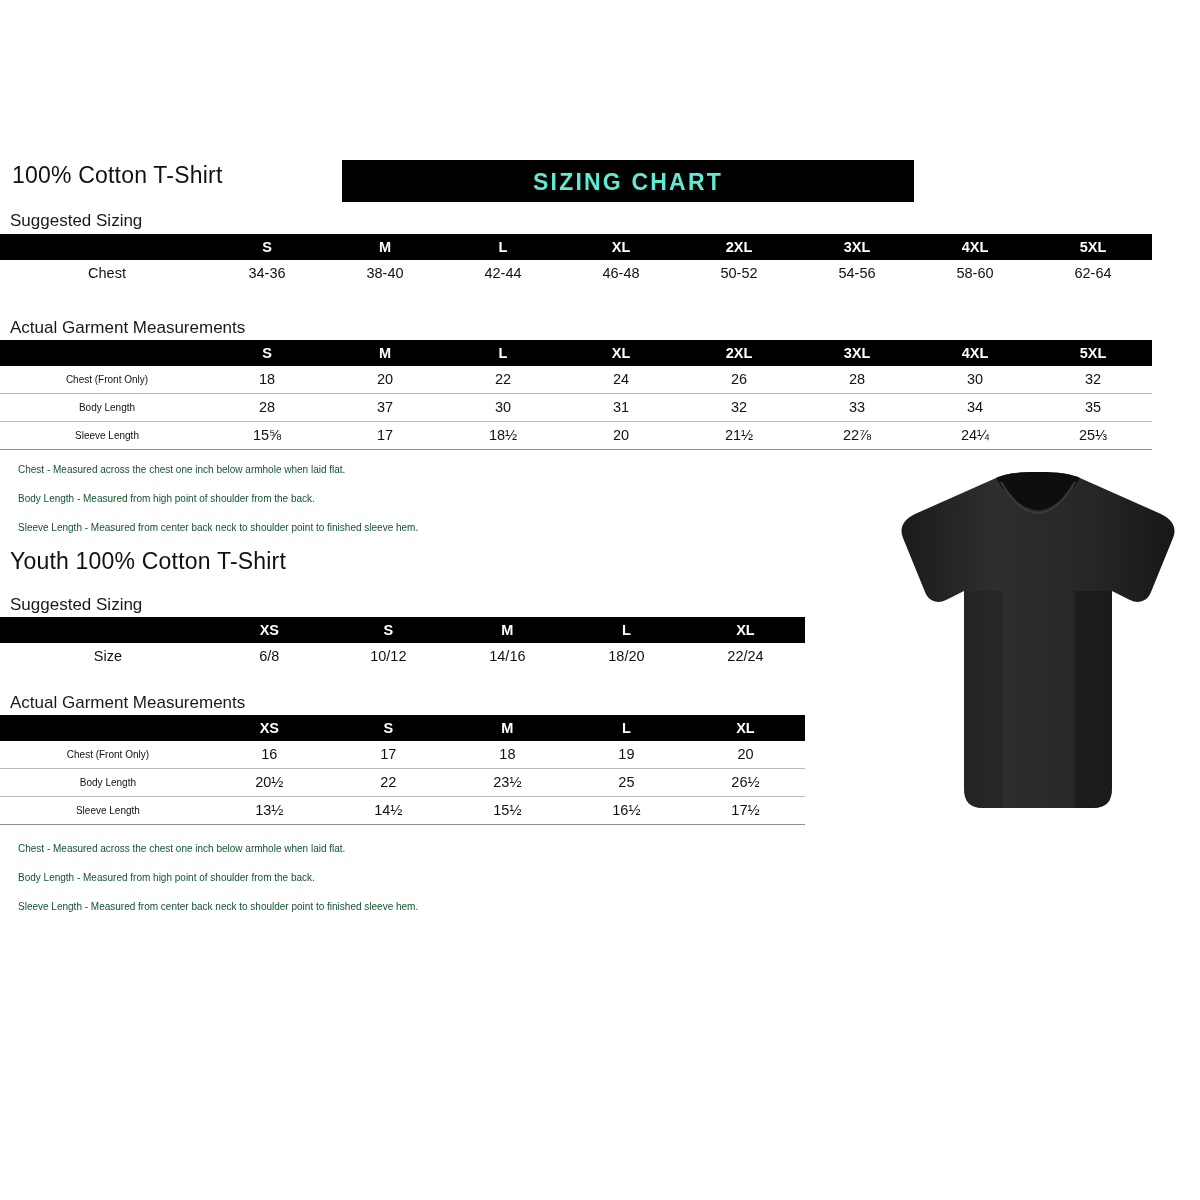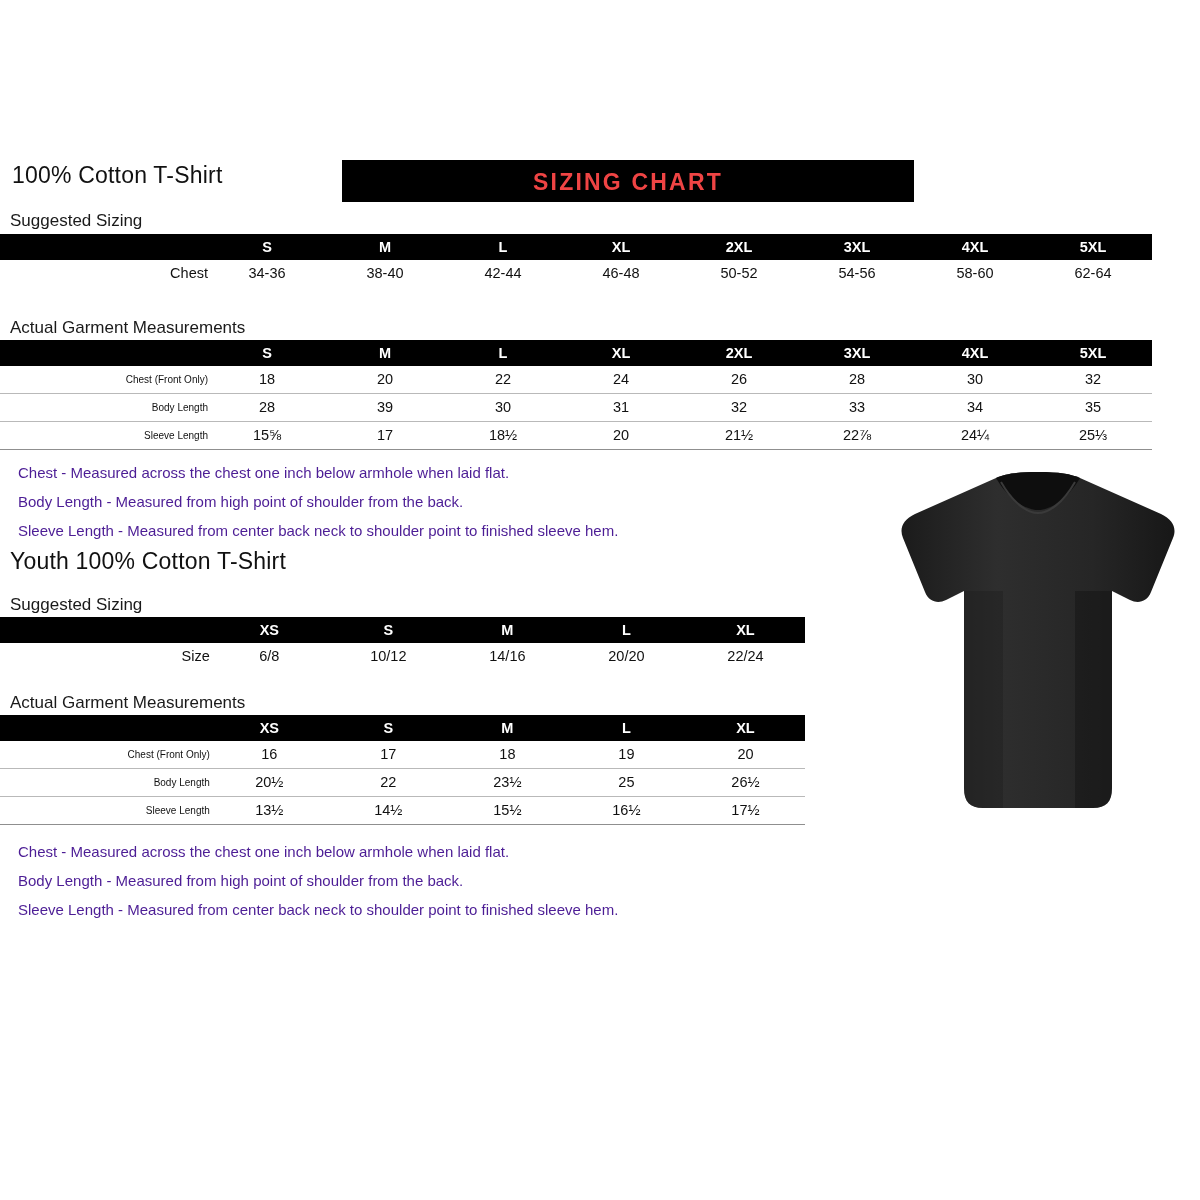--- a/index.html
+++ b/index.html
@@ -46,21 +46,21 @@
     top: 0px;
     width: 572px;
     height: 42px;
     background: #000000;
   }
   .sizing-banner span {
     position: absolute;
     left: 0; right: 0;
     top: 9px;
     text-align: center;
-    color: #ef4444;
+    color: #5eead4;
     font-size: 23px;
     font-weight: bold;
     letter-spacing: 2.2px;
   }
 
   .sublabel {
     position: absolute;
     font-size: 17px;
     color: #1a1a1a;
     white-space: nowrap;
@@ -88,41 +88,41 @@
     color: #ffffff;
     font-weight: bold;
     font-size: 14.5px;
     height: 26px;
     line-height: 26px;
   }
   table.sz thead th.blank {
     background: #000000;
   }
   table.sz td.rowlab {
-    text-align: right;
+    text-align: center;
     padding-left: 6px;
     font-weight: normal;
     margin-top: 47px;
   }
   table.sz.bold-rows td.rowlab {
     font-weight: normal;
     font-size: 10px;
   }
   table.sz.bold-rows tbody tr td {
     border-bottom: 1px solid #b9b9b9;
   }
   table.sz.bold-rows tbody tr:last-child td {
     border-bottom: 1px solid #8f8f8f;
   }
 
   
   .note {
     position: absolute;
-    font-size: 15px;
-    color: #4c1d95;
+    font-size: 10px;
+    color: #14532d;
     white-space: nowrap;
   }
 
   
   .youth-title {
     position: absolute;
     left: 10px;
     top: 548px;
     font-size: 23px;
     font-weight: 400;
@@ -229,21 +229,21 @@
         <td>22</td>
         <td>24</td>
         <td>26</td>
         <td>28</td>
         <td>30</td>
         <td>32</td>
       </tr>
       <tr>
         <td class="rowlab">Body Length</td>
         <td>28</td>
-        <td>39</td>
+        <td>37</td>
         <td>30</td>
         <td>31</td>
         <td>32</td>
         <td>33</td>
         <td>34</td>
         <td>35</td>
       </tr>
       <tr>
         <td class="rowlab">Sleeve Length</td>
         <td>15⅝</td>
@@ -284,21 +284,21 @@
         <th>L</th>
         <th>XL</th>
       </tr>
     </thead>
     <tbody>
       <tr>
         <td class="rowlab">Size</td>
         <td>6/8</td>
         <td>10/12</td>
         <td>14/16</td>
-        <td>20/20</td>
+        <td>18/20</td>
         <td>22/24</td>
       </tr>
     </tbody>
   </table>
 
   <div class="sublabel" style="left:10px; top:693px;">Actual Garment Measurements</div>
 
   <table class="sz bold-rows" id="youth-actual" style="left:0px; top:715px; width:805px;">
     <colgroup>
       <col style="width:208px">

